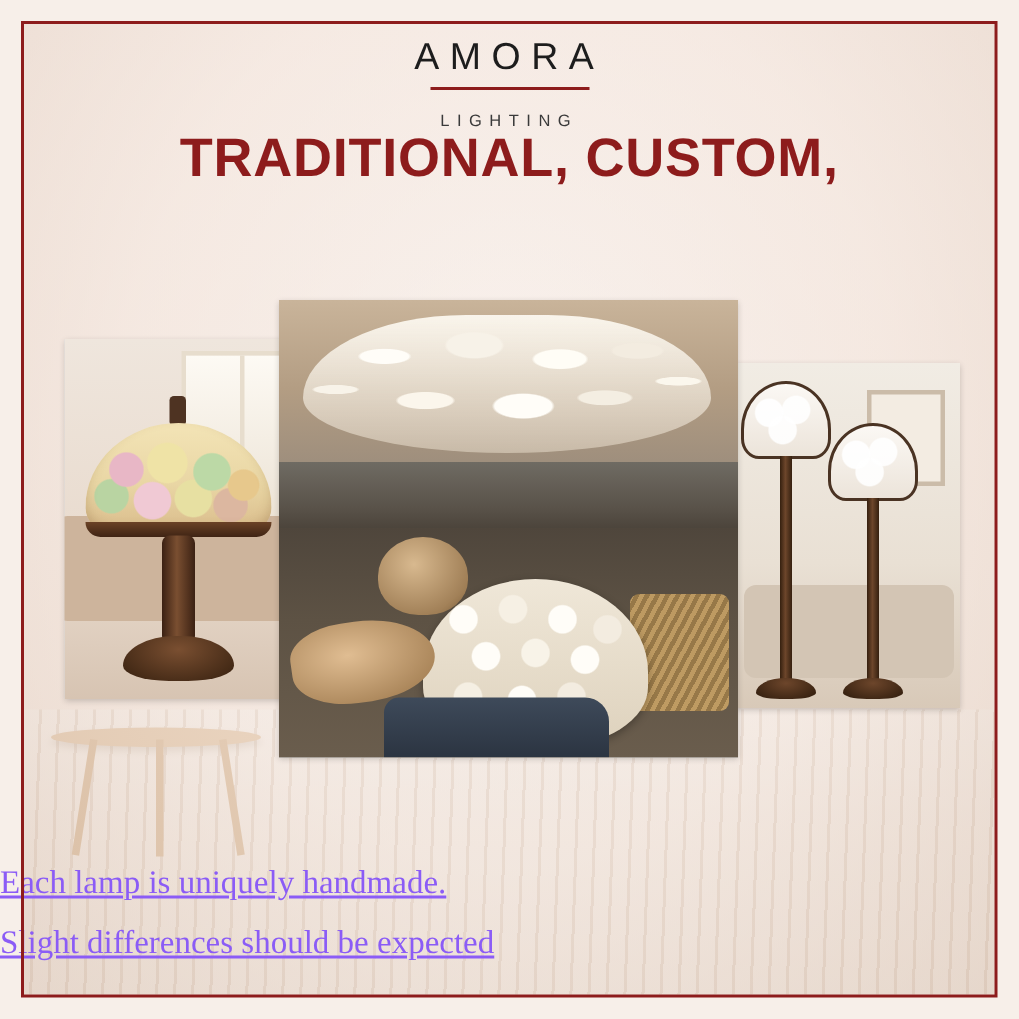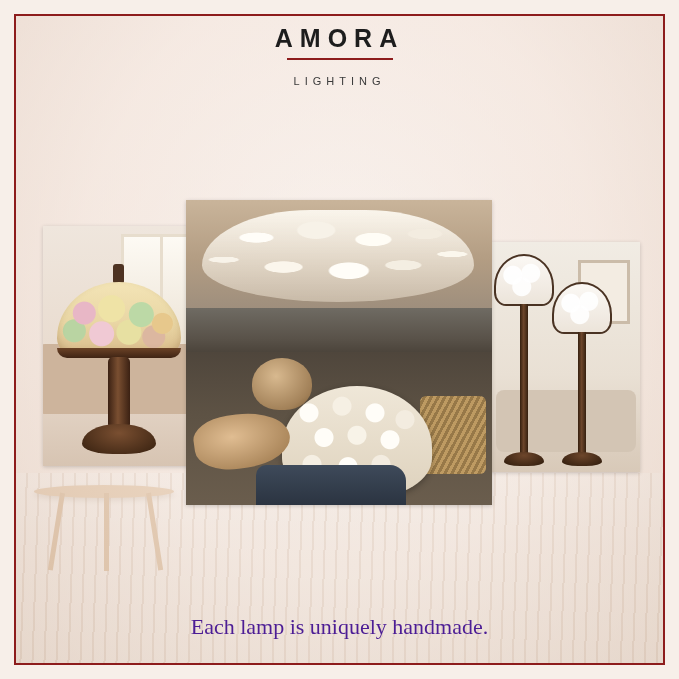--- a/index.html
+++ b/index.html
@@ -129,21 +129,21 @@
     top: 26px;
     left: 0;
     right: 0;
     text-align: center;
     z-index: 20;
   }
   .brand-name {
     font-size: 25px;
     letter-spacing: 7px;
     color: #1d1d1d;
-    font-weight: 700;
+    font-weight: 400;
     line-height: 1;
   }
   .brand-rule {
     width: 106px;
     height: 2px;
     background: #8d1c1c;
     margin: 7px auto 5px auto;
   }
   .brand-sub {
     font-size: 11px;
@@ -430,23 +430,23 @@
     background: linear-gradient(180deg, #3e4a5a, #2b3441);
     border-radius: 10px 16px 0 0;
   }
 
   
   .captions {
     position: absolute;
     left: 0;
     right: 0;
     bottom: 36px;
-    text-align: center;
     z-index: 20;
-    color: #4c1d95;
+    color: #8b5cf6;
+    text-decoration: underline;
   }
   .cap-1 {
     font-size: 22px;
     line-height: 1.5;
     font-family: "Liberation Serif", serif;
   }
   .cap-2 {
     font-size: 22px;
     line-height: 1.42;
     margin-top: 8px;
@@ -474,20 +474,21 @@
     <div class="bg-vignette"></div>
   </div>
 
   <div class="brand">
     <div class="brand-name">AMORA</div>
     <div class="brand-rule"></div>
     <div class="brand-sub">LIGHTING</div>
   </div>
 
   <div class="headline">
+    <div>TRADITIONAL, CUSTOM,</div>
   </div>
 
   <div class="collage">
 
     <div class="photo photo-left">
       <div class="room-left">
         <div class="window"></div>
         <div class="sofa"></div>
         <div class="lamp">
           <div class="finial"></div>
@@ -529,16 +530,17 @@
           <div class="worker-arm"></div>
           <div class="cloth"></div>
         </div>
       </div>
     </div>
 
   </div>
 
   <div class="captions">
     <div class="cap-1">Each lamp is uniquely handmade.</div>
+    <div class="cap-2">Slight differences should be expected</div>
   </div>
 
   <div class="frame-border"></div>
 </div>
 
 </body></html>

